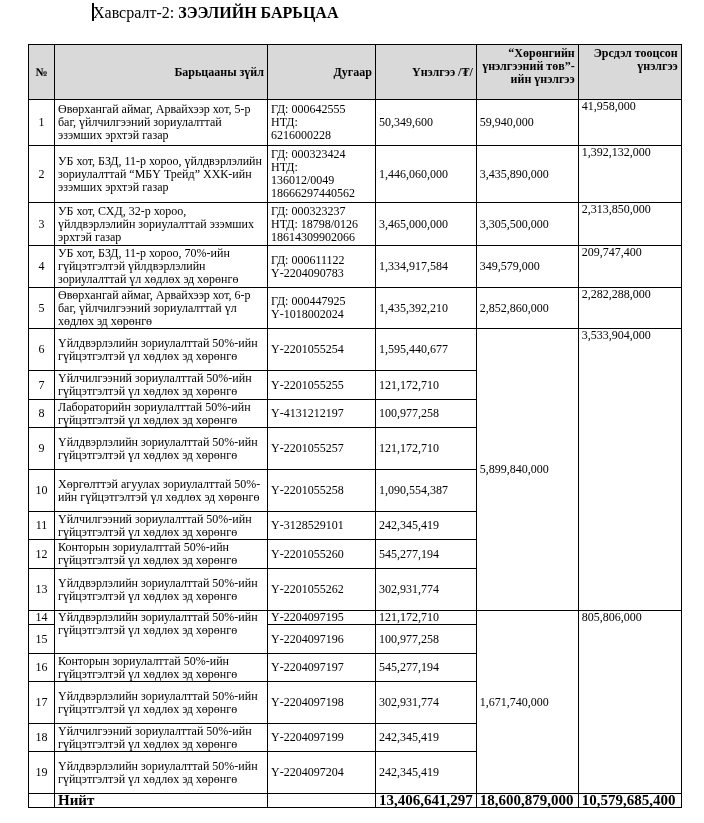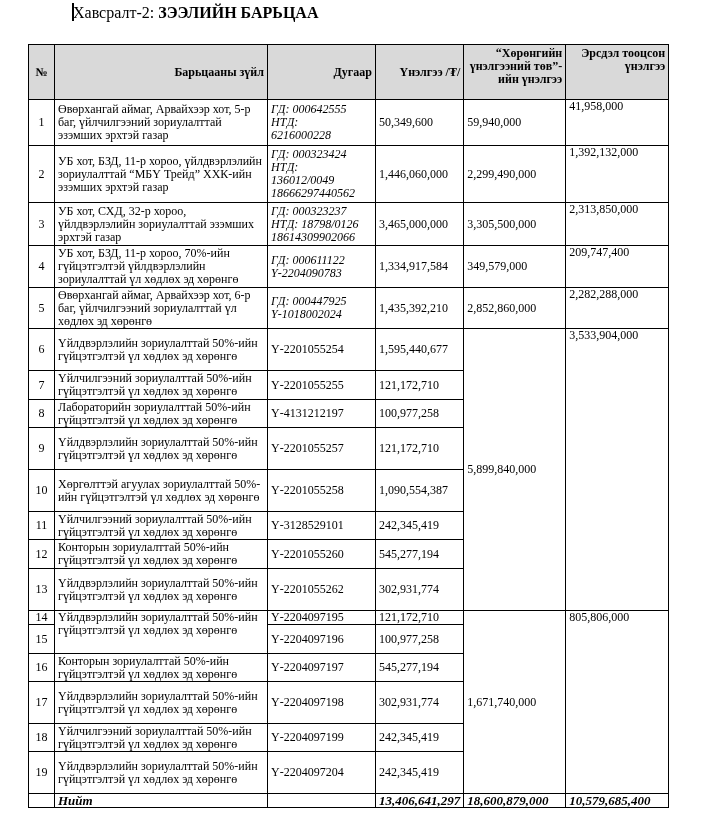--- a/index.html
+++ b/index.html
@@ -1,29 +1,29 @@
 <!DOCTYPE html>
 <html><head>
 <meta charset="utf-8">
 <style>
   html, body { margin:0; padding:0; background:#ffffff; }
   body { width:704px; height:823px; position:relative; overflow:hidden;
          font-family:"Liberation Serif","DejaVu Serif",serif; color:#000; }
-  .title { position:absolute; left:28px; top:3px; font-size:16px; line-height:20px; white-space:nowrap;padding-left:44px; }
+  .title { position:absolute; left:48px; top:3px; font-size:16px; line-height:20px; white-space:nowrap;padding-left:44px; }
   .title .cursor { display:inline-block; width:2px; height:18px; background:#000; vertical-align:-3px; margin-right:-1px; }
   .title b { font-weight:bold; }
   .unit { position:absolute; right:48px; top:42px; font-size:12px; line-height:14px; }
   table { position:absolute; left:28px; top:44px; border-collapse:collapse; table-layout:fixed; font-size:12px; line-height:13px; }
   td, th { border:1px solid #000; padding:0 3px; vertical-align:middle; text-align:left; overflow:hidden; }
   th { background:#d9d9d9; font-weight:bold; vertical-align:middle;text-align:right; }
   th.top { vertical-align:top; padding-top:2px; }
   td.num { text-align:center; padding:0; }
   td.top { vertical-align:top; }
-  tr.total td { font-weight:bold; font-size:13px;font-style:italic; }
-  .multi { white-space:pre-line;font-style:italic; }
+  tr.total td { font-weight:bold; font-size:15px; }
+  .multi { white-space:pre-line; }
 </style>
 </head>
 <body>
 
 <div class="title"><span class="cursor"></span><span>Хавсралт-2: </span><b>ЗЭЭЛИЙН БАРЬЦАА</b></div>
 <div class="unit">(төгрөгөөр)</div>
 
 <table>
   <colgroup>
     <col style="width:26px">
@@ -55,21 +55,21 @@
       <td class="top">41,958,000</td>
     </tr>
     <tr style="height:57px">
       <td class="num">2</td>
       <td>УБ хот, БЗД, 11-р хороо, үйлдвэрлэлийн зориулалттай “МБҮ Трейд” ХХК-ийн эзэмших эрхтэй газар</td>
       <td class="multi">ГД: 000323424
 НТД:
 136012/0049
 18666297440562</td>
       <td>1,446,060,000</td>
-      <td>2,299,490,000</td>
+      <td>3,435,890,000</td>
       <td class="top">1,392,132,000</td>
     </tr>
     <tr style="height:43px">
       <td class="num">3</td>
       <td>УБ хот, СХД, 32-р хороо, үйлдвэрлэлийн зориулалттай эзэмших эрхтэй газар</td>
       <td class="multi">ГД: 000323237
 НТД: 18798/0126
 18614309902066</td>
       <td>3,465,000,000</td>
       <td>3,305,500,000</td>

